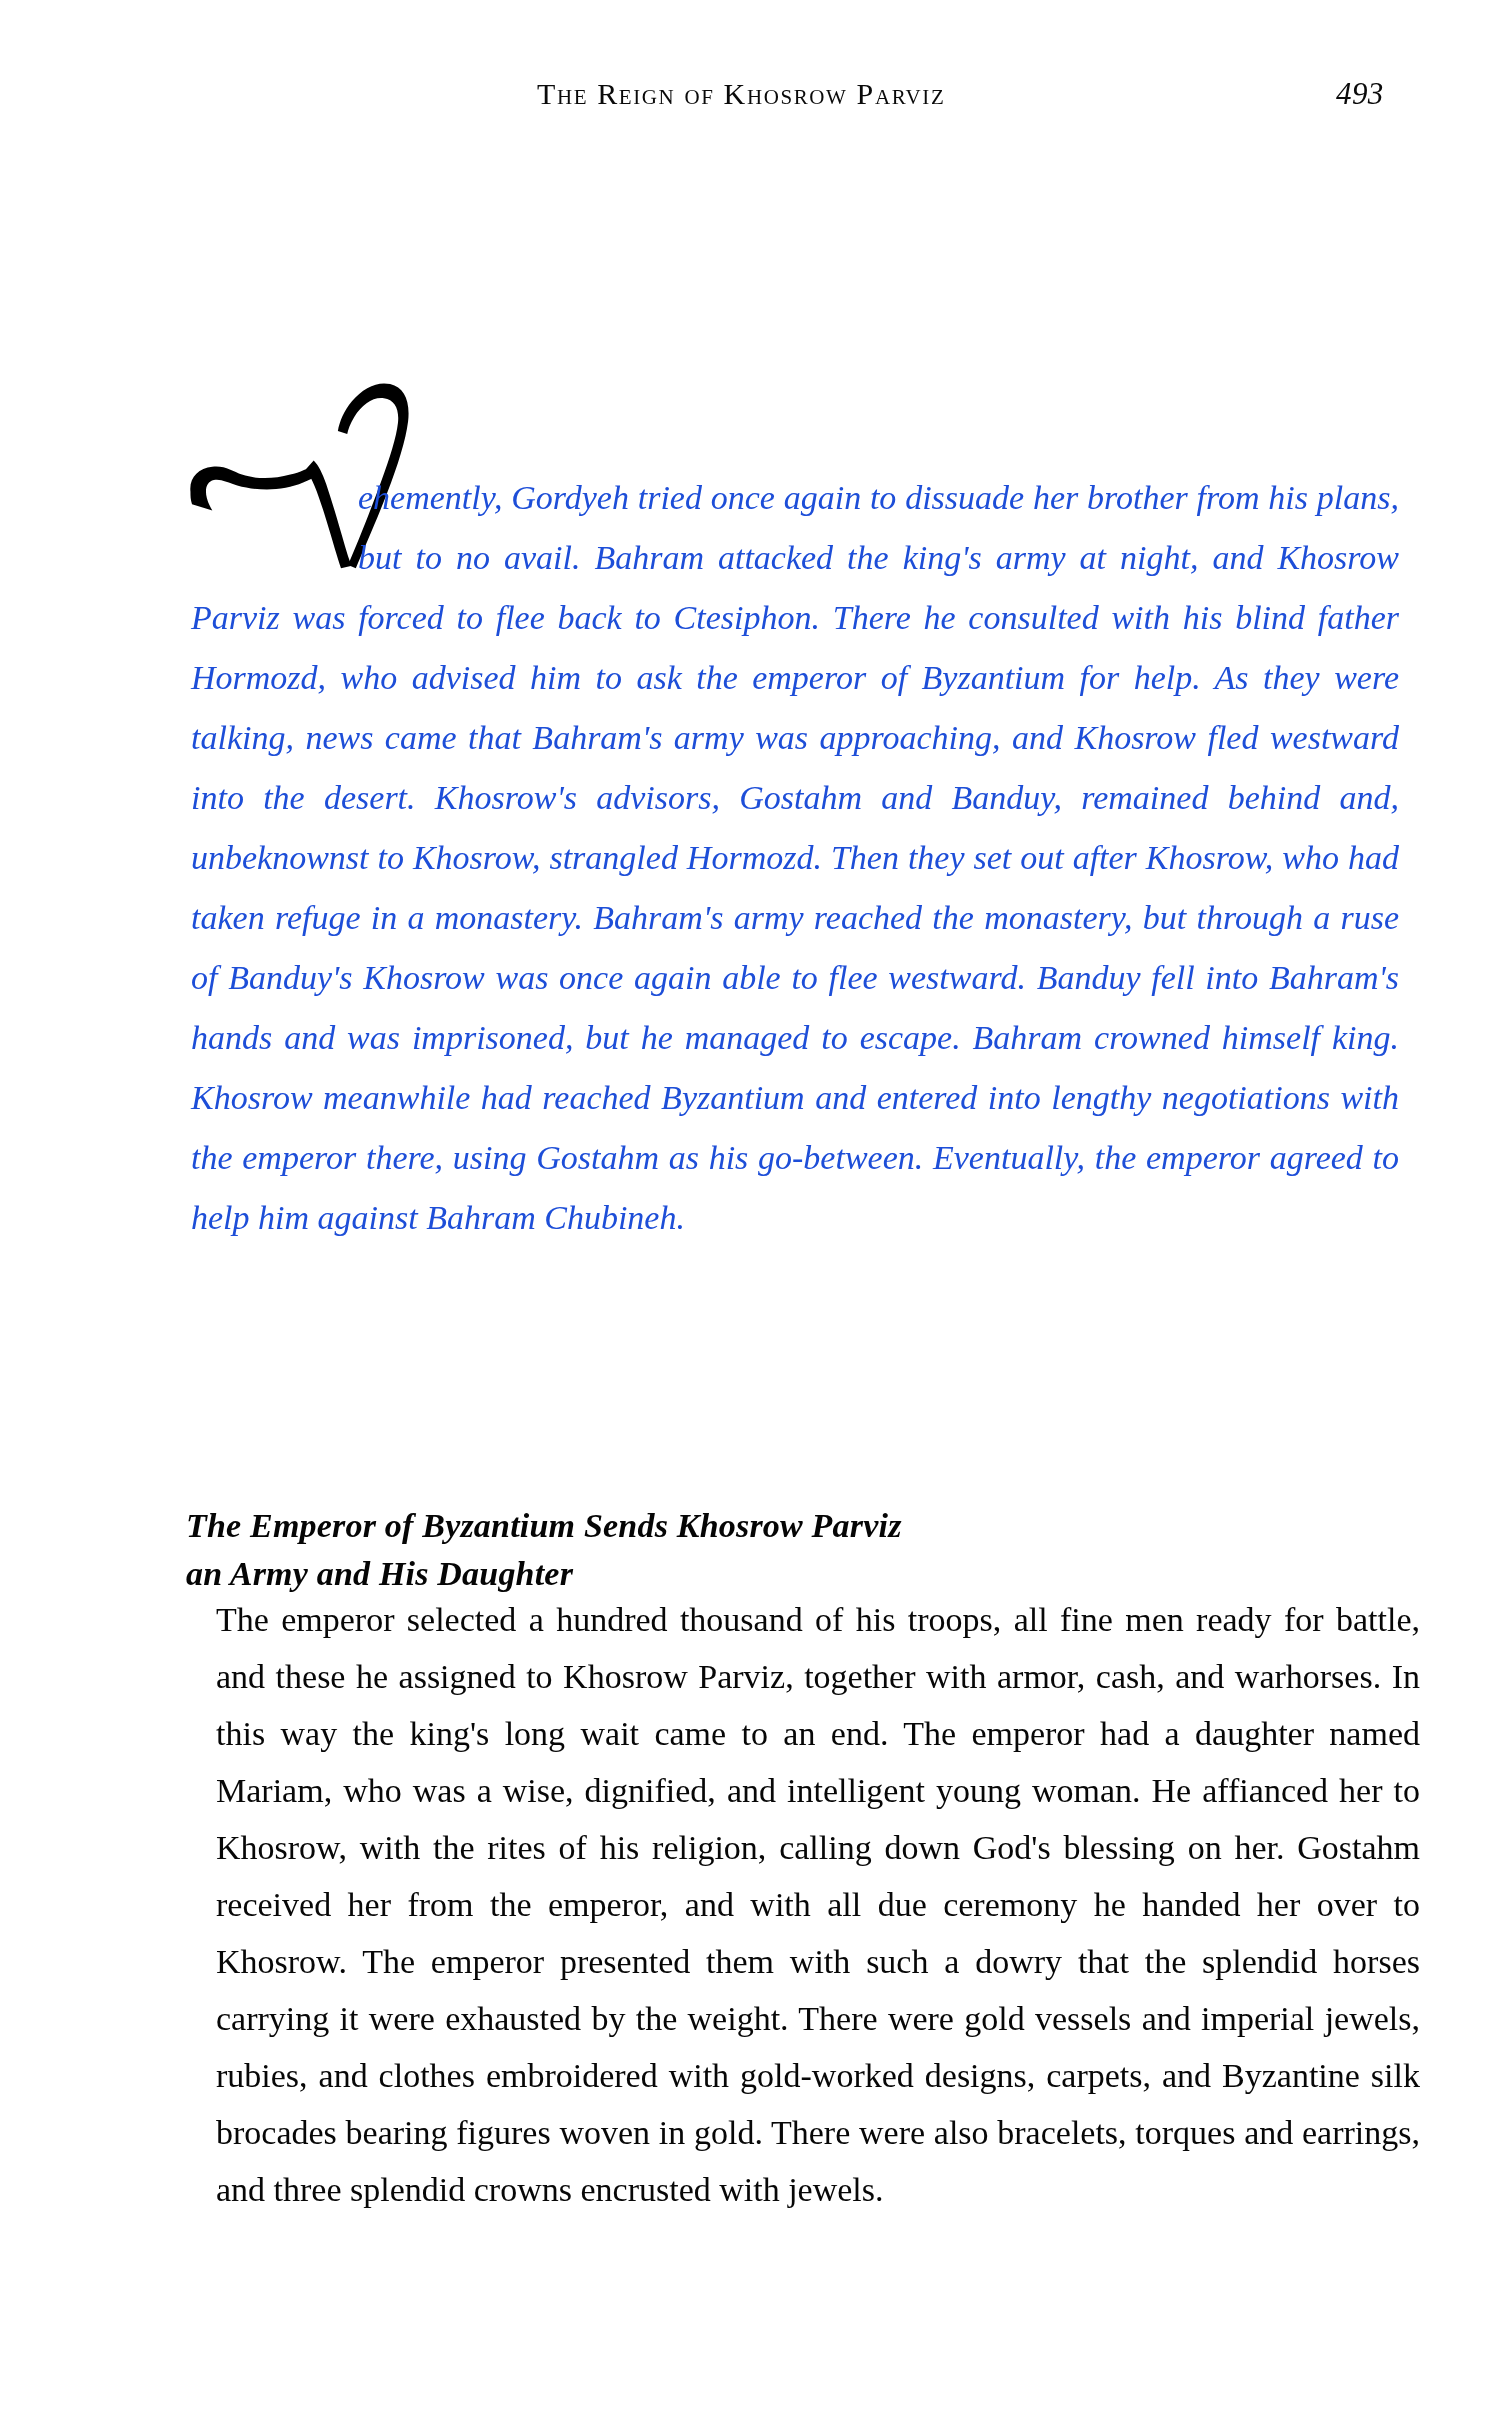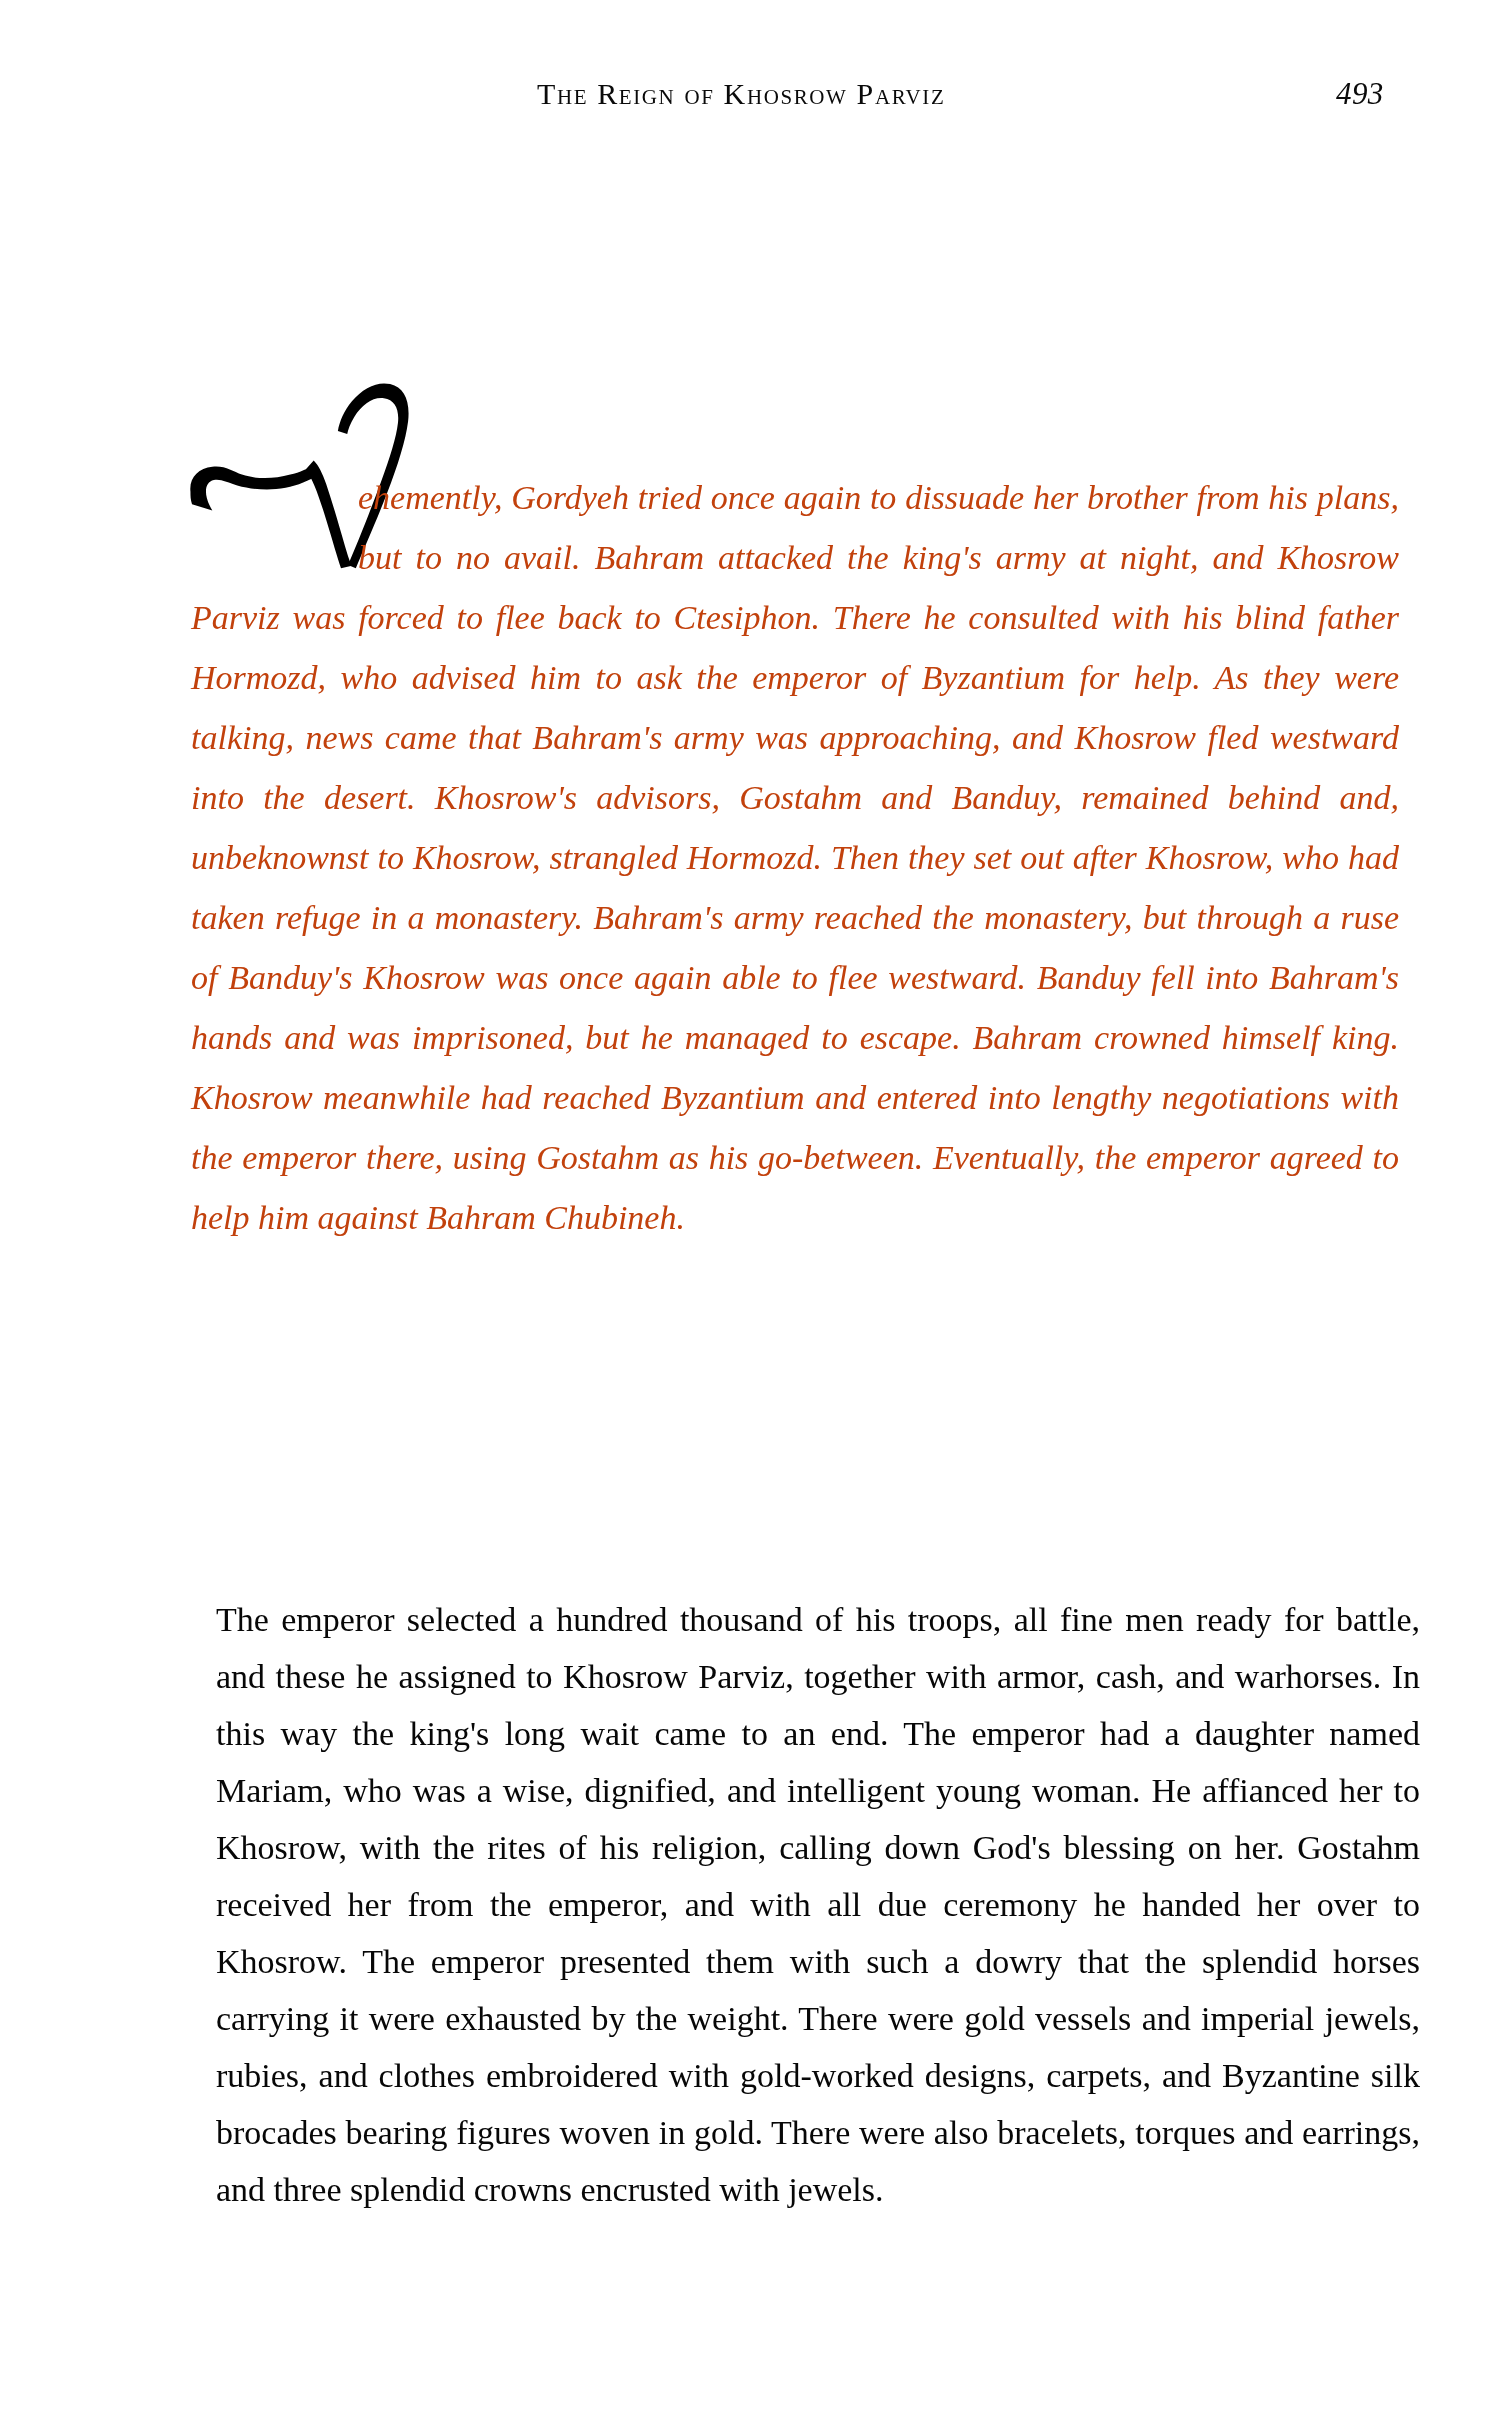--- a/index.html
+++ b/index.html
@@ -61,21 +61,21 @@
     top: 468px;
     width: 1208px;
   }
   .opening-para {
     font-family: "Liberation Serif", "DejaVu Serif", serif;
     font-style: italic;
     font-size: 34px;
     line-height: 60px;
     text-align: justify;
     text-justify: inter-word;
-    color: #c2410c;
+    color: #1d4ed8;
     margin: 0;
   }
   
   .dropcap-spacer {
     float: left;
     width: 167px;
     height: 119px;
     shape-outside: inset(0);
   }
 
@@ -178,19 +178,23 @@
         C 288 126, 278 158, 264 194
         C 250 230, 235 264, 224 290
         Z"></path>
     </svg>
   </div>
 
   <div class="opening-block">
     <p class="opening-para"><span class="dropcap-spacer"></span><span>ehemently, Gordyeh tried once again to dissuade her brother from his plans, but to no avail. Bahram attacked the king's army at night, and Khosrow Parviz was forced to flee back to Ctesiphon. There he consulted with his blind father Hormozd, who advised him to ask the emperor of Byzantium for help. As they were talking, news came that Bahram's army was approaching, and Khosrow fled westward into the desert. Khosrow's advisors, Gostahm and Banduy, remained behind and, unbeknownst to Khosrow, strangled Hormozd. Then they set out after Khosrow, who had taken refuge in a monastery. Bahram's army reached the monastery, but through a ruse of Banduy's Khosrow was once again able to flee westward. Banduy fell into Bahram's hands and was imprisoned, but he managed to escape. Bahram crowned himself king. Khosrow meanwhile had reached Byzantium and entered into lengthy negotiations with the emperor there, using Gostahm as his go-between. Eventually, the emperor agreed to help him against Bahram Chubineh.</span></p>
   </div>
 
+  <h2 class="section-heading">
+    <span class="section-heading-line">The Emperor of Byzantium Sends Khosrow Parviz</span>
+    <span class="section-heading-line">an Army and His Daughter</span>
+  </h2>
 
   <div class="body-block">
     <p class="body-para">The emperor selected a hundred thousand of his troops, all fine men ready for battle, and these he assigned to Khosrow Parviz, together with armor, cash, and warhorses. In this way the king's long wait came to an end. The emperor had a daughter named Mariam, who was a wise, dignified, and intelligent young woman. He affianced her to Khosrow, with the rites of his religion, calling down God's blessing on her. Gostahm received her from the emperor, and with all due cere­mony he handed her over to Khosrow. The emperor presented them with such a dowry that the splendid horses carrying it were exhausted by the weight. There were gold vessels and imperial jewels, rubies, and clothes embroidered with gold-worked designs, carpets, and Byzantine silk brocades bearing figures woven in gold. There were also bracelets, torques and earrings, and three splendid crowns encrusted with jewels.</p>
   </div>
 
 </div>
 
 
 </body></html>

